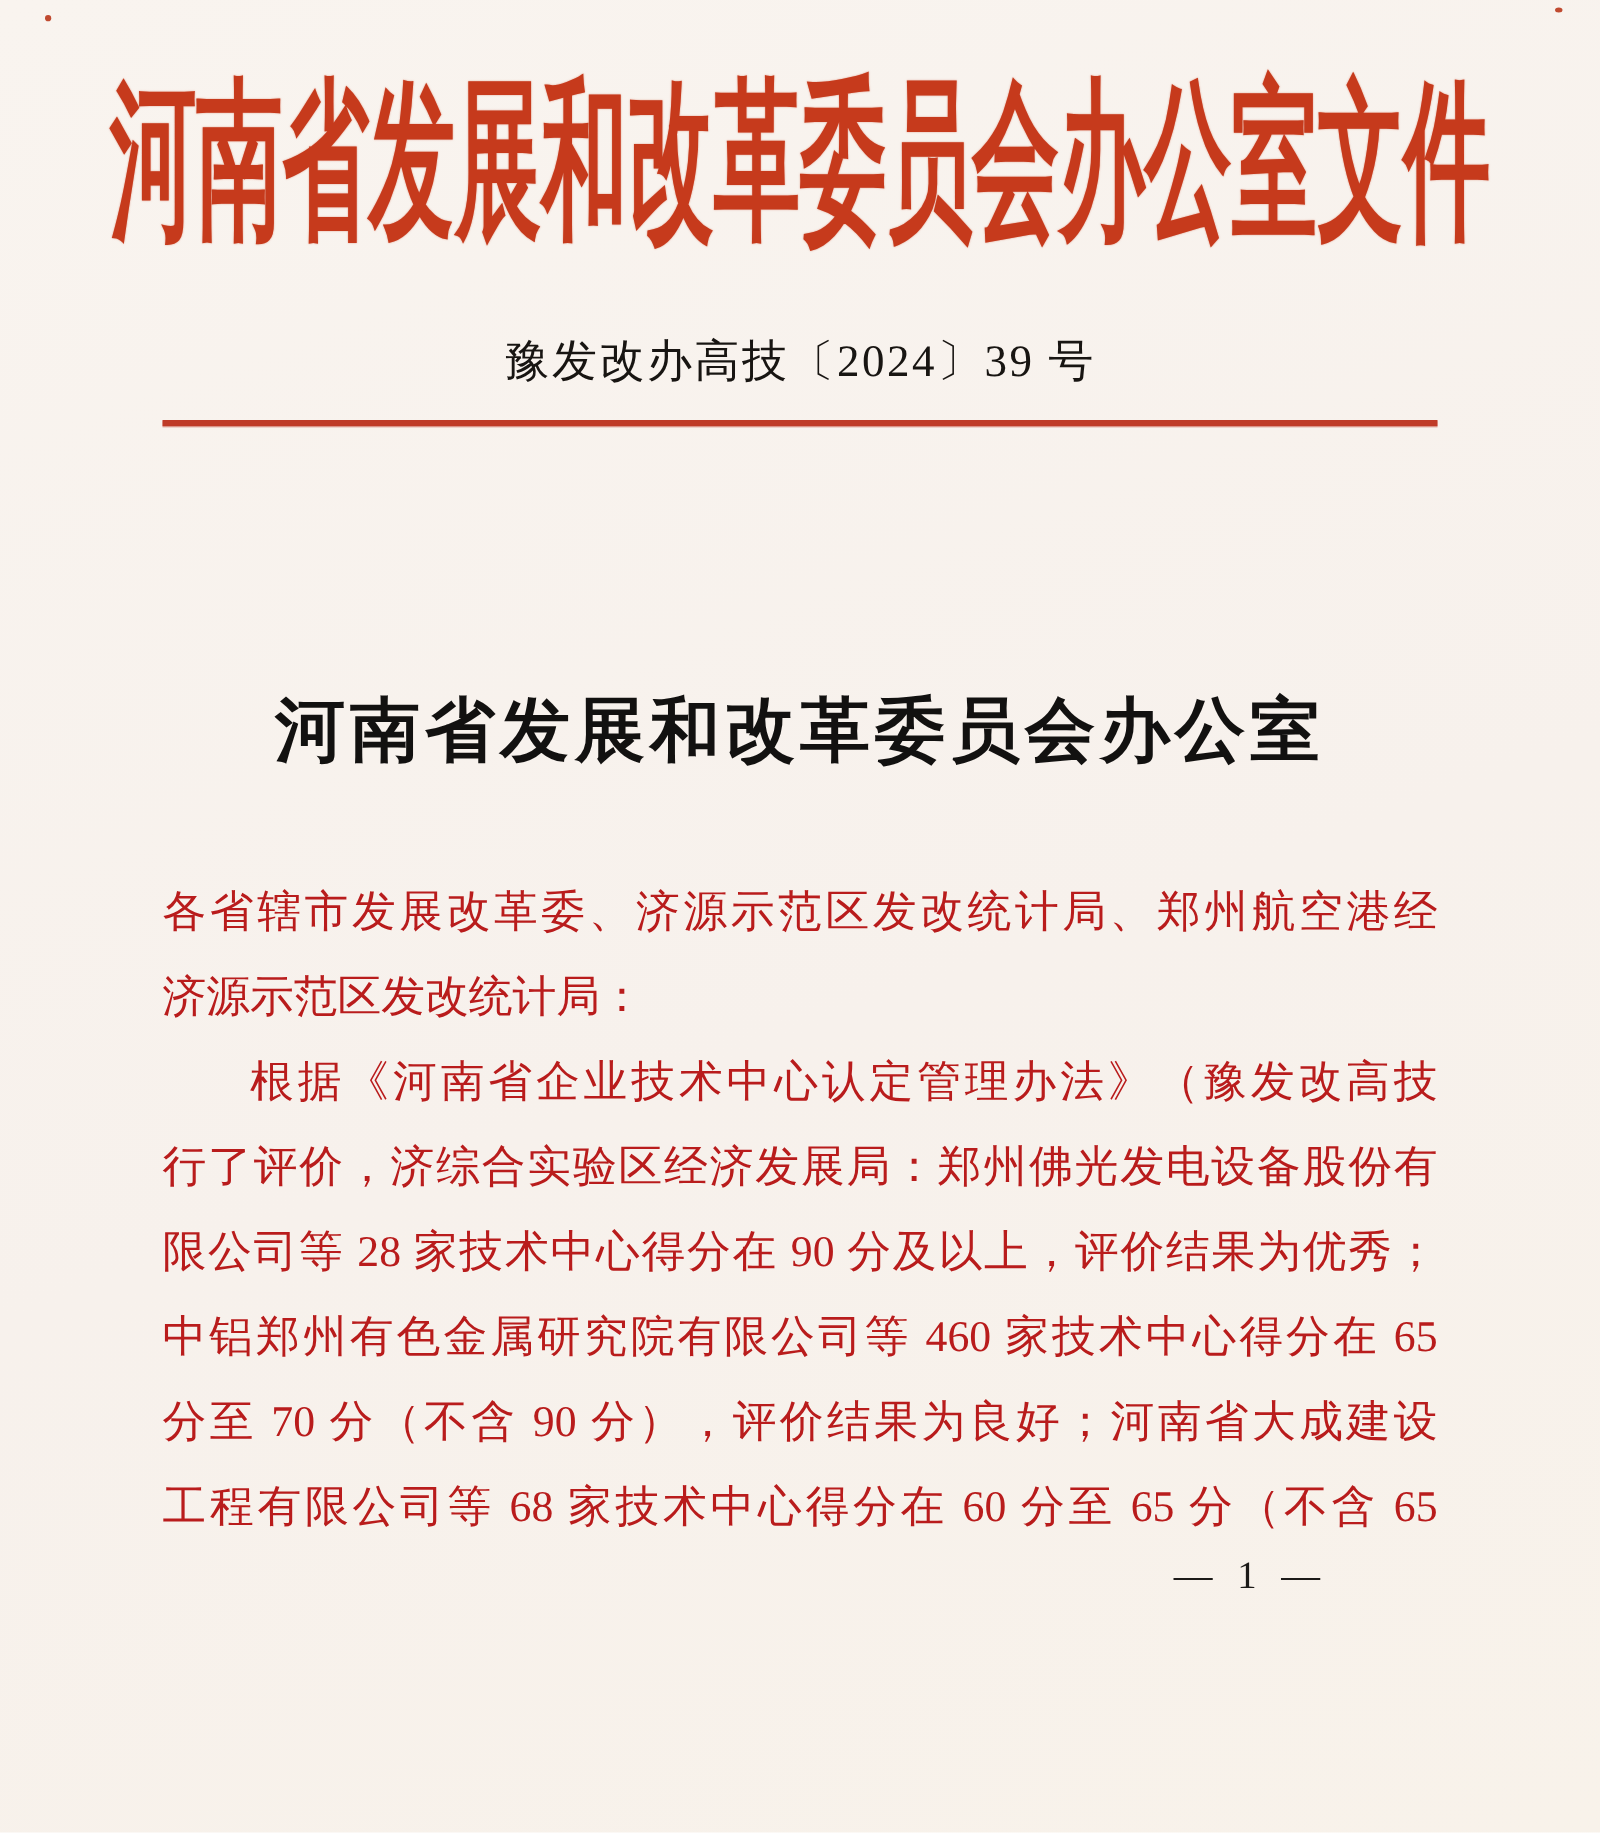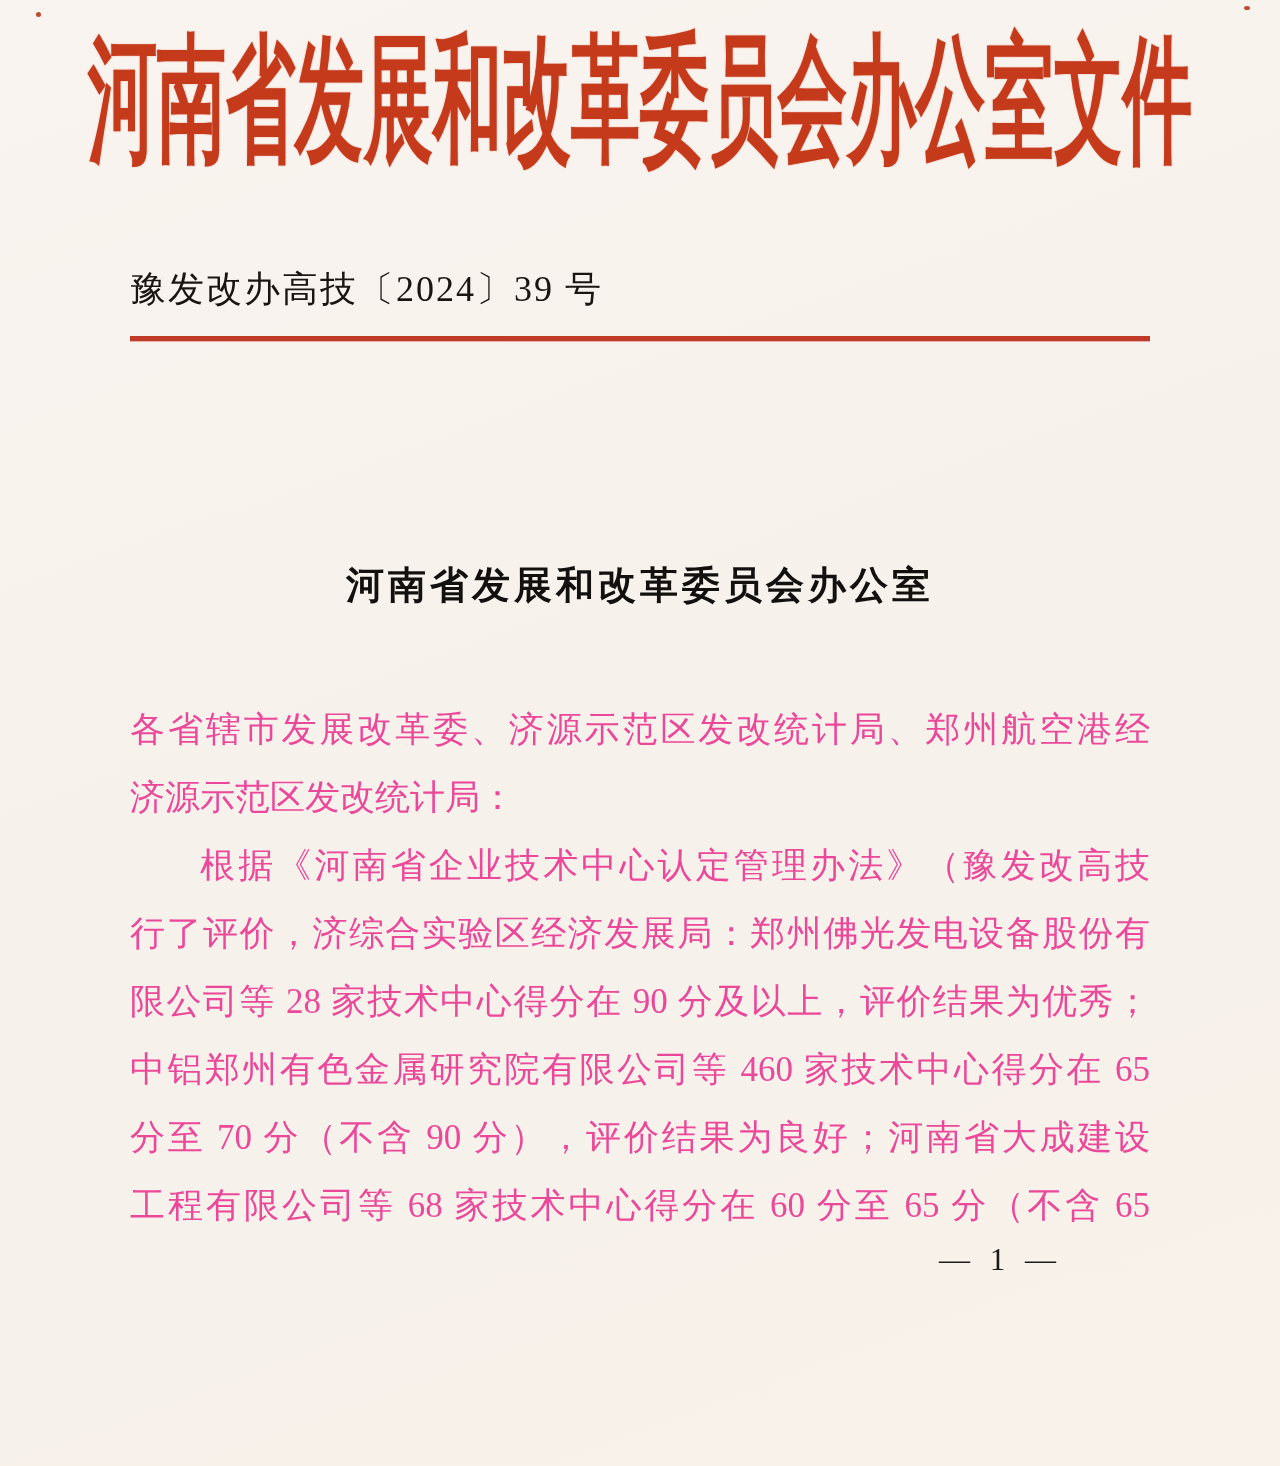--- a/index.html
+++ b/index.html
@@ -26,64 +26,65 @@
   .page {
     width: 1020px;
     margin: 0 auto;
     padding: 55px 0 40px 0;
   }
 
   
   .banner-wrap {
     height: 150px;
     display: flex;
-    align-items: flex-start;
+    align-items: center;
     justify-content: center;
     overflow: visible;
   }
   .banner {
     font-size: 69px;
     font-weight: bold;
     color: #c63a1c;
     white-space: nowrap;
     transform: scaleY(2.0);
     transform-origin: center center;
     letter-spacing: 0px;
     text-shadow: 0 0 1px rgba(198, 58, 28, 0.55);
   }
 
   .doc-number {
     margin-top: 60px;
+    text-align: center;
     font-size: 36px;
     letter-spacing: 2px;
     color: #181512;
   }
 
   .red-rule {
     margin-top: 22px;
     height: 5px;
     background: #bf3b28;
     box-shadow: 0 1px 0 rgba(191, 59, 40, 0.35);
   }
 
   .title {
     margin: 205px 0 0 0;
     text-align: center;
-    font-size: 38px;
+    font-size: 56px;
     font-weight: bold;
     line-height: 78px;
     letter-spacing: 4px;
     color: #121110;
   }
 
   .body-text {
     margin-top: 72px;
     font-size: 35px;
     line-height: 68px;
-    color: #ec4899;
+    color: #b91c1c;
   }
   .body-text .line {
     text-align: justify;
   }
   .body-text .line.just {
     text-align-last: justify;
   }
   .body-text .line.indent {
     text-indent: 2em;
   }

